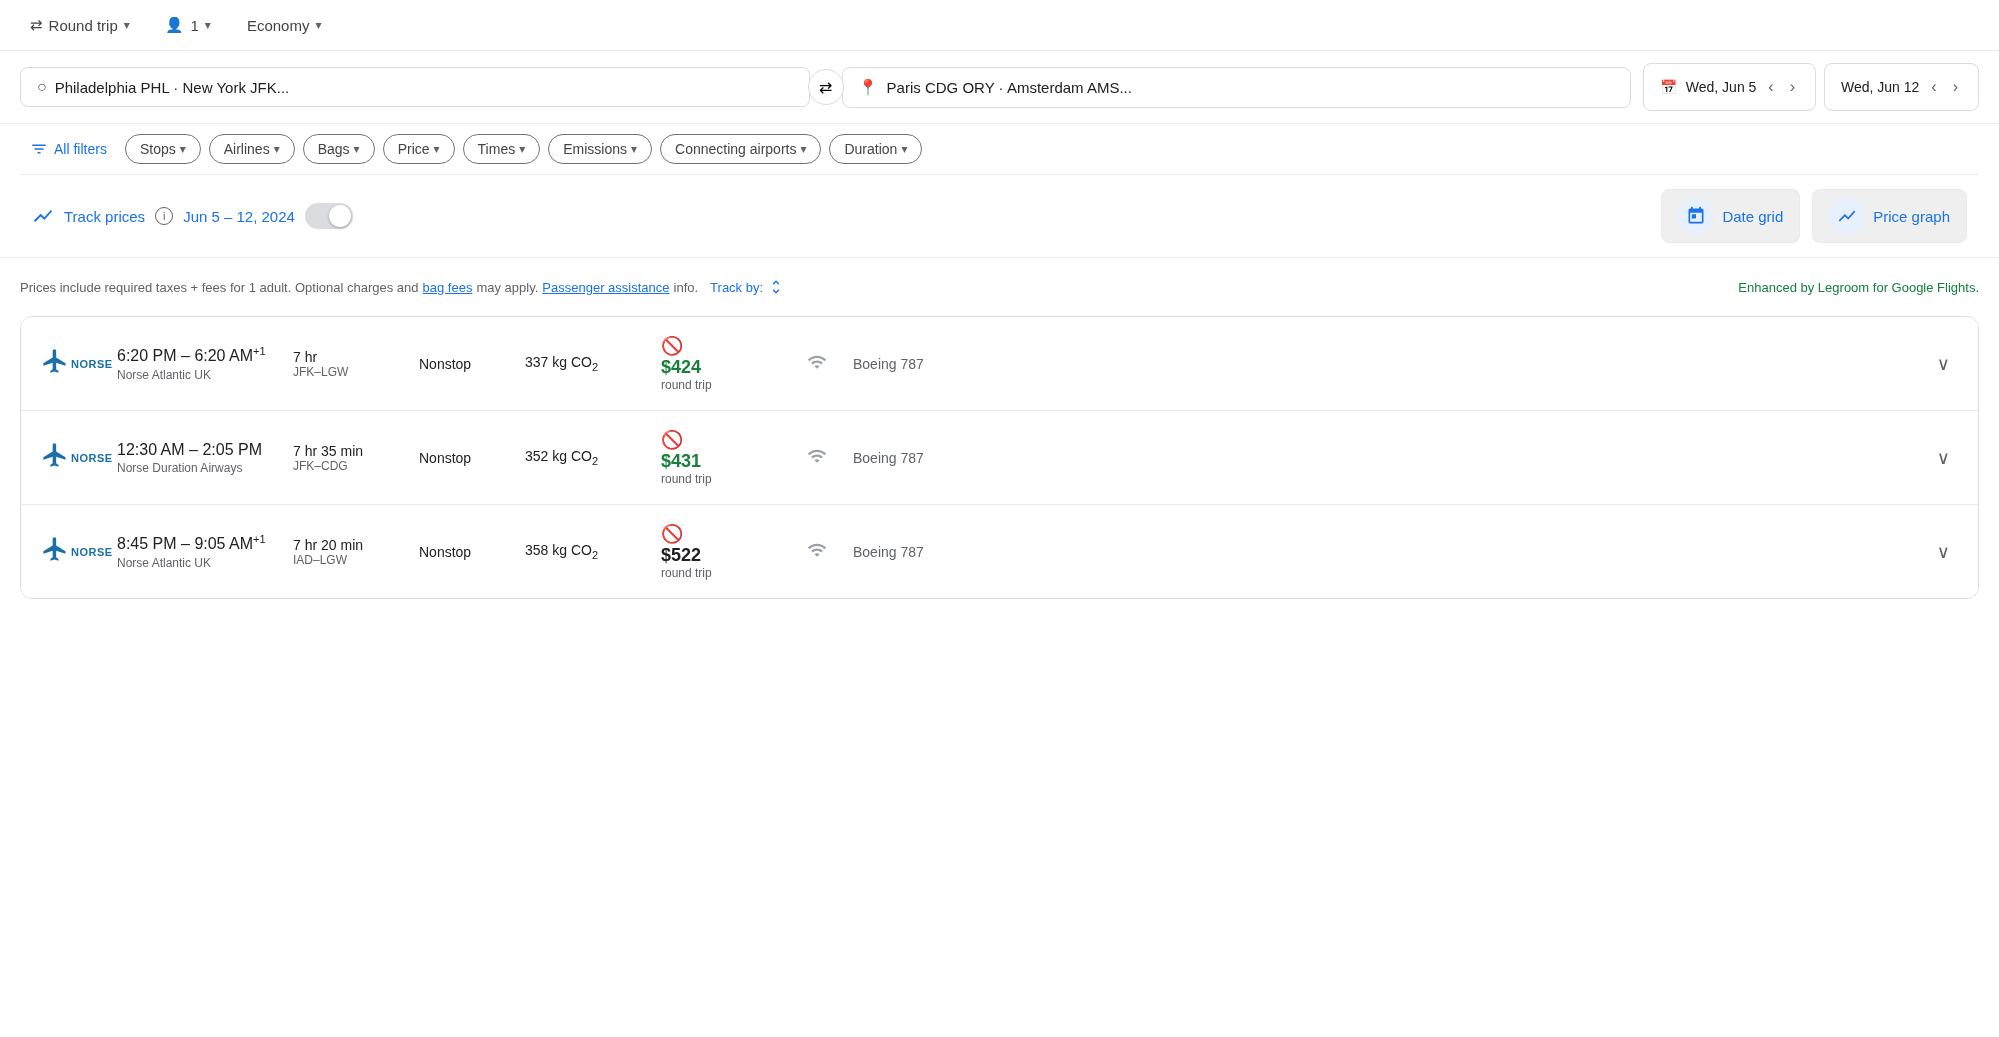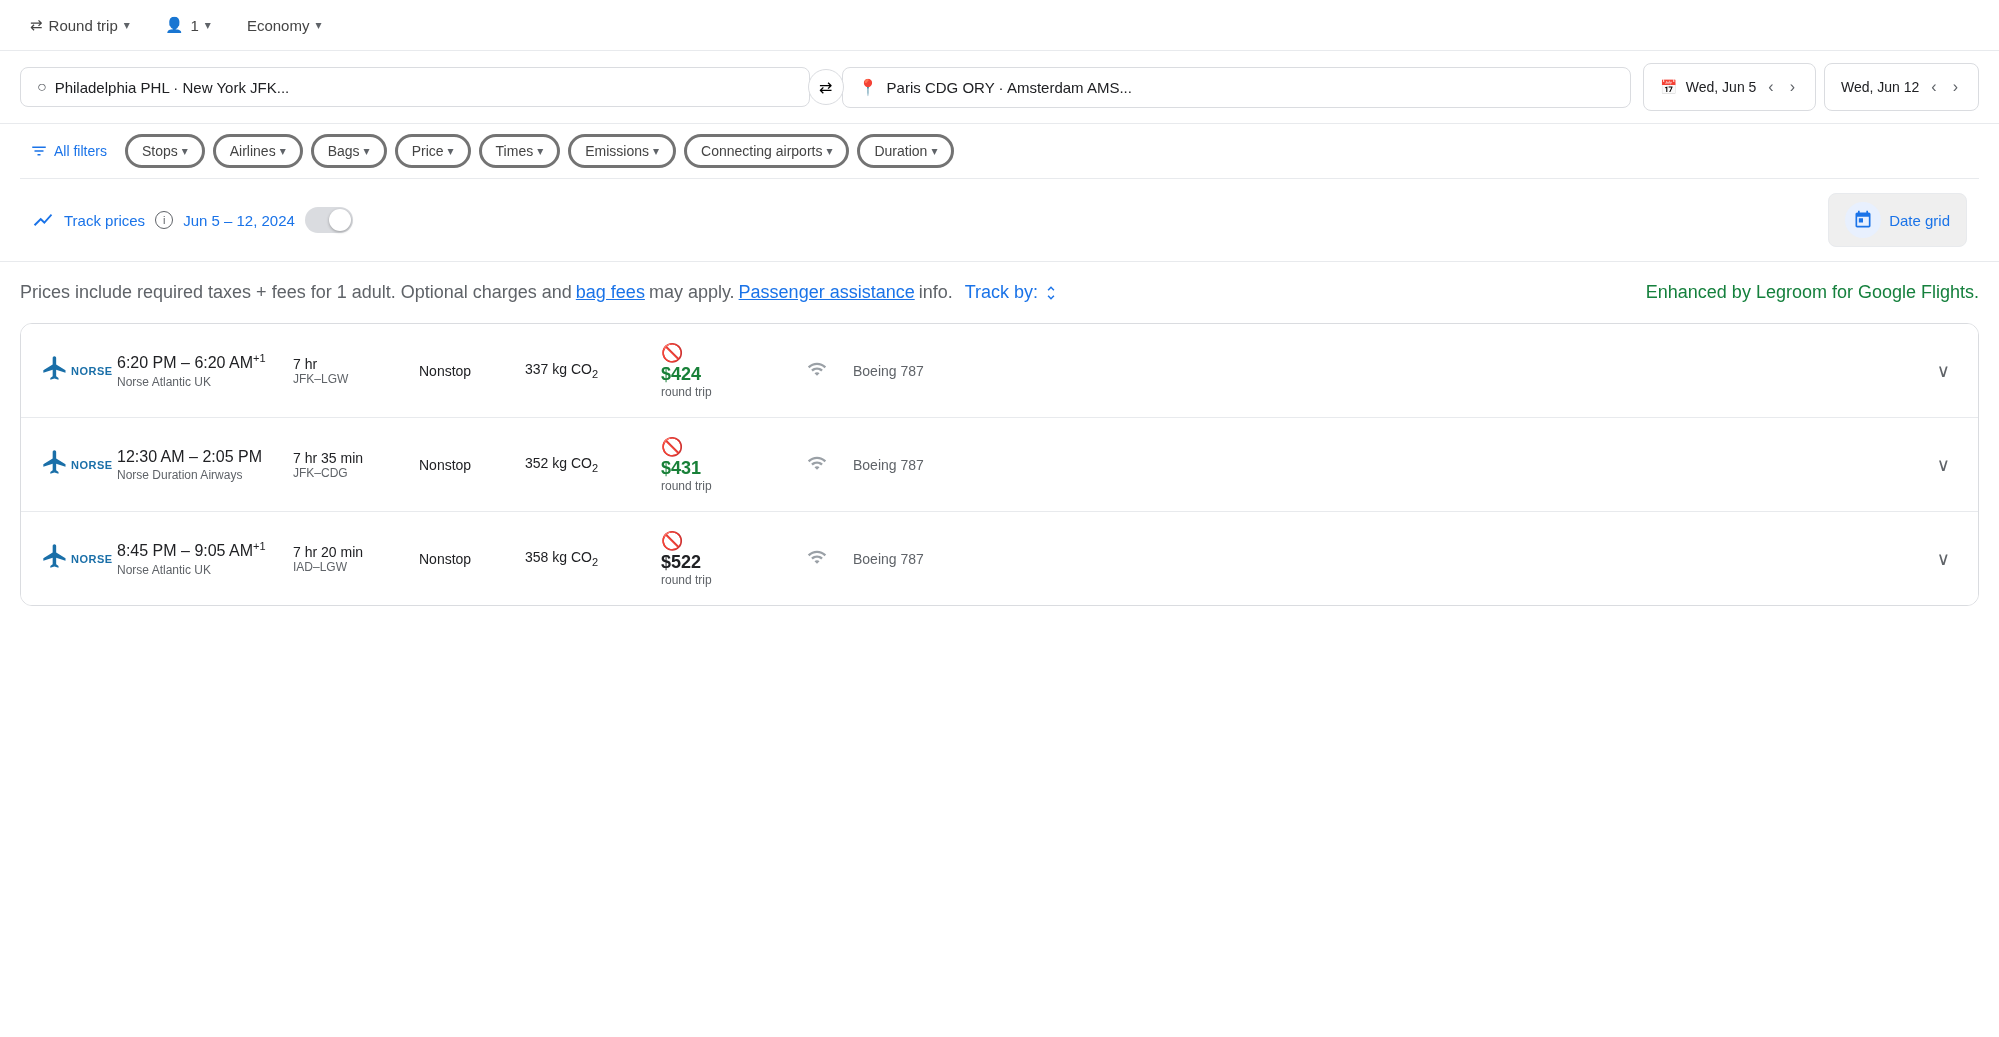--- a/index.html
+++ b/index.html
@@ -11,37 +11,37 @@
 
     .search-bar { display: flex; align-items: center; gap: 0; padding: 12px 20px; border-bottom: 1px solid #e8eaed; }
     .search-field { display: flex; align-items: center; gap: 8px; border: 1.5px solid #dadce0; border-radius: 8px; padding: 10px 16px; flex: 1; min-width: 0; cursor: pointer; background: #fff; }
     .search-field-text { font-size: 15px; color: #202124; white-space: nowrap; overflow: hidden; text-overflow: ellipsis; }
     .swap-btn { display: flex; align-items: center; justify-content: center; width: 36px; height: 36px; border-radius: 50%; border: 1.5px solid #dadce0; background: #fff; cursor: pointer; margin: 0 -2px; z-index: 1; }
     .date-fields { display: flex; align-items: center; gap: 0; margin-left: 12px; }
     .date-field { display: flex; align-items: center; gap: 8px; border: 1.5px solid #dadce0; border-radius: 8px; padding: 10px 16px; cursor: pointer; background: #fff; white-space: nowrap; }
     .date-nav { background: none; border: none; cursor: pointer; color: #5f6368; font-size: 16px; padding: 4px; }
 
     .filters-bar { display: flex; align-items: center; gap: 8px; padding: 10px 20px; flex-wrap: wrap; }
-    .filter-btn { display: flex; align-items: center; gap: 4px; border: 3px solid #737373; border-radius: 20px; padding: 6px 14px; cursor: pointer; background: #fff; font-size: 14px; color: #444; white-space: nowrap; }
+    .filter-btn { display: flex; align-items: center; gap: 4px; border: 1px solid #737373; border-radius: 20px; padding: 6px 14px; cursor: pointer; background: #fff; font-size: 14px; color: #444; white-space: nowrap; }
     .all-filters-btn { display: flex; align-items: center; gap: 6px; color: #1a73e8; border: none; background: none; cursor: pointer; font-size: 14px; padding: 6px 10px; }
 
     .track-row { display: flex; align-items: center; justify-content: space-between; padding: 14px 32px; border-bottom: 1px solid #e8eaed; }
     .track-left { display: flex; align-items: center; gap: 10px; }
     .track-label { color: #1a73e8; font-size: 15px; font-weight: 500; }
     .track-info-icon { width: 18px; height: 18px; border-radius: 50%; border: 1.5px solid #5f6368; display: flex; align-items: center; justify-content: center; font-size: 11px; color: #5f6368; cursor: pointer; }
     .track-date { color: #1a73e8; font-size: 15px; }
     .toggle { width: 48px; height: 26px; border-radius: 13px; background: #dadce0; cursor: pointer; position: relative; border: none; }
     .toggle-thumb { width: 22px; height: 22px; border-radius: 50%; background: #fff; position: absolute; top: 2px; right: 2px; box-shadow: 0 1px 3px rgba(0,0,0,0.3); }
     .track-right { display: flex; align-items: center; gap: 12px; }
     .graph-btn { display: flex; align-items: center; gap: 8px; color: #1a73e8; cursor: pointer; padding: 8px 16px; border-radius: 8px; border: 1px solid #e8eaed; font-size: 15px; text-align: right; }
     .graph-icon { width: 36px; height: 36px; border-radius: 50%; background: #e8f0fe; display: flex; align-items: center; justify-content: center; }
 
     .results-section { padding: 20px 20px 8px; }
     .departing-title { font-size: 22px; font-weight: 700; margin-bottom: 8px; }
-    .results-meta { font-size: 18px; color: #5f6368; display: flex; align-items: center; gap: 4px; flex-wrap: wrap; }
+    .results-meta { font-size: 13px; color: #5f6368; display: flex; align-items: center; gap: 4px; flex-wrap: wrap; }
     .results-meta a { color: #1a73e8; text-decoration: underline; cursor: pointer; }
     .sort-btn { color: #1a73e8; cursor: pointer; display: flex; align-items: center; gap: 4px; margin-left: 8px; font-weight: 500; }
     .enhanced-label { margin-left: auto; color: #15803d; }
 
     .flights-list { margin: 12px 20px; border: 1px solid #dadce0; border-radius: 12px; overflow: hidden; }
     .flight-row { display: flex; align-items: center; padding: 18px 20px; border-bottom: 1px solid #e8eaed; gap: 16px; cursor: pointer; background: #fff; }
     .flight-row:last-child { border-bottom: none; }
     
     .airline-logo { width: 60px; display: flex; flex-direction: row; align-items: center; gap: 2px; flex-shrink: 0; }
     .airline-icon { font-size: 22px; color: #1a6fa8; }
@@ -174,20 +174,28 @@
     </button>
   </div>
   <div class="track-right">
     <button class="graph-btn">
       <div class="graph-icon">
         <svg width="20" height="20" viewBox="0 0 24 24" fill="#1a73e8">
             <path d="M19 3h-1V1h-2v2H8V1H6v2H5c-1.1 0-2 .9-2 2v14c0 1.1.9 2 2 2h14c1.1 0 2-.9 2-2V5c0-1.1-.9-2-2-2zm0 16H5V8h14v11zM7 10h5v5H7z"></path>
           </svg>
       </div>
       <span>Date grid</span>
+    </button>
+    <button class="graph-btn">
+      <div class="graph-icon">
+        <svg width="20" height="20" viewBox="0 0 24 24" fill="#1a73e8">
+            <path d="M3.5 18.49l6-6.01 4 4L22 6.92l-1.41-1.41-7.09 7.97-4-4L2 16.99z"></path>
+          </svg>
+      </div>
+      <span>Price graph</span>
     </button>
   </div>
 </div>
 
 <div class="results-section">
   <div class="results-meta">
     <span>Prices include required taxes + fees for 1 adult. Optional charges and </span>
     <a>bag fees</a>
     <span> may apply. </span>
     <a>Passenger assistance</a>

